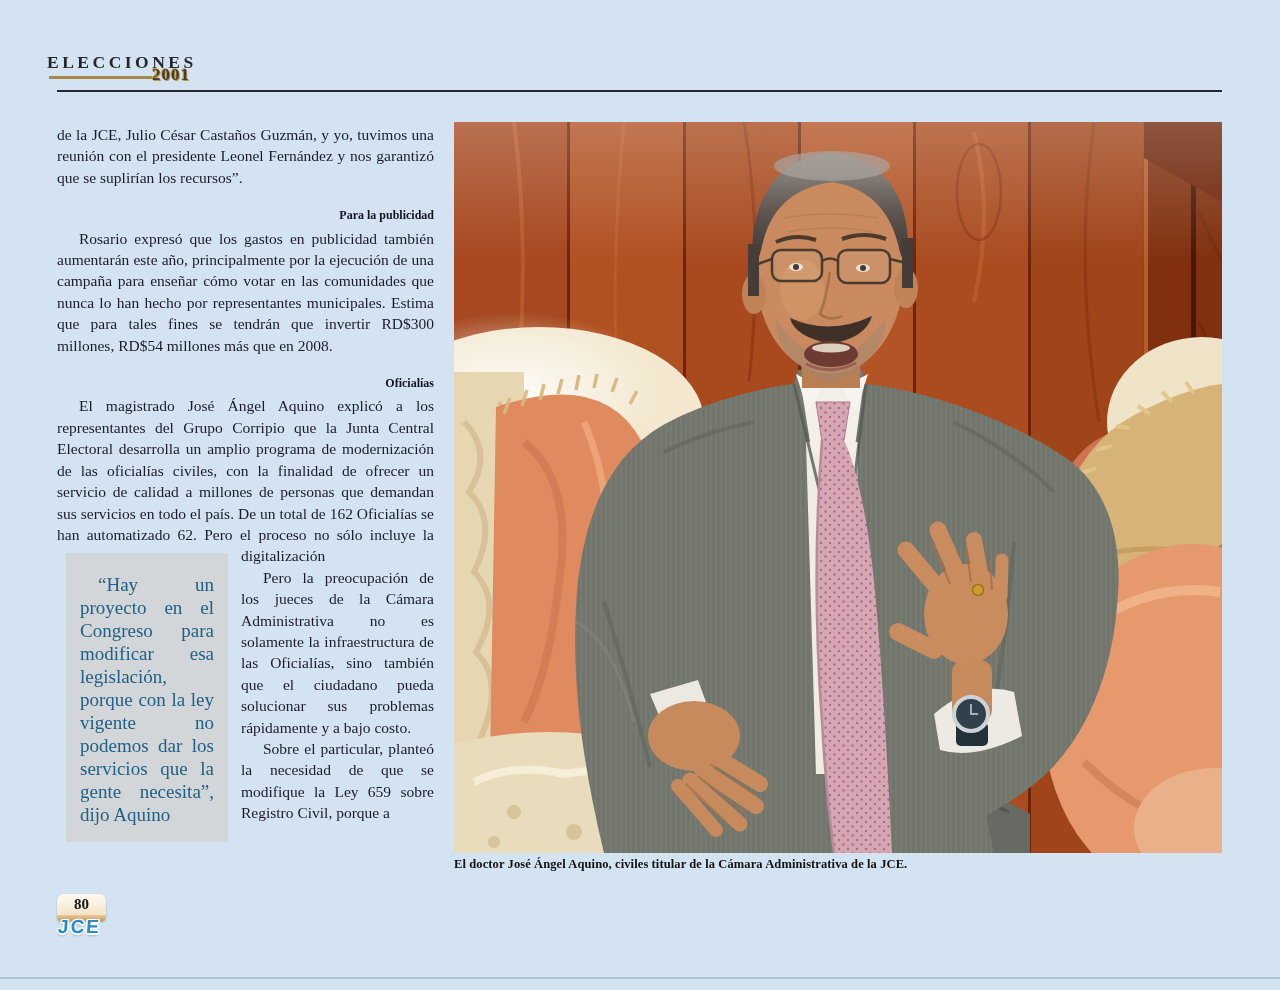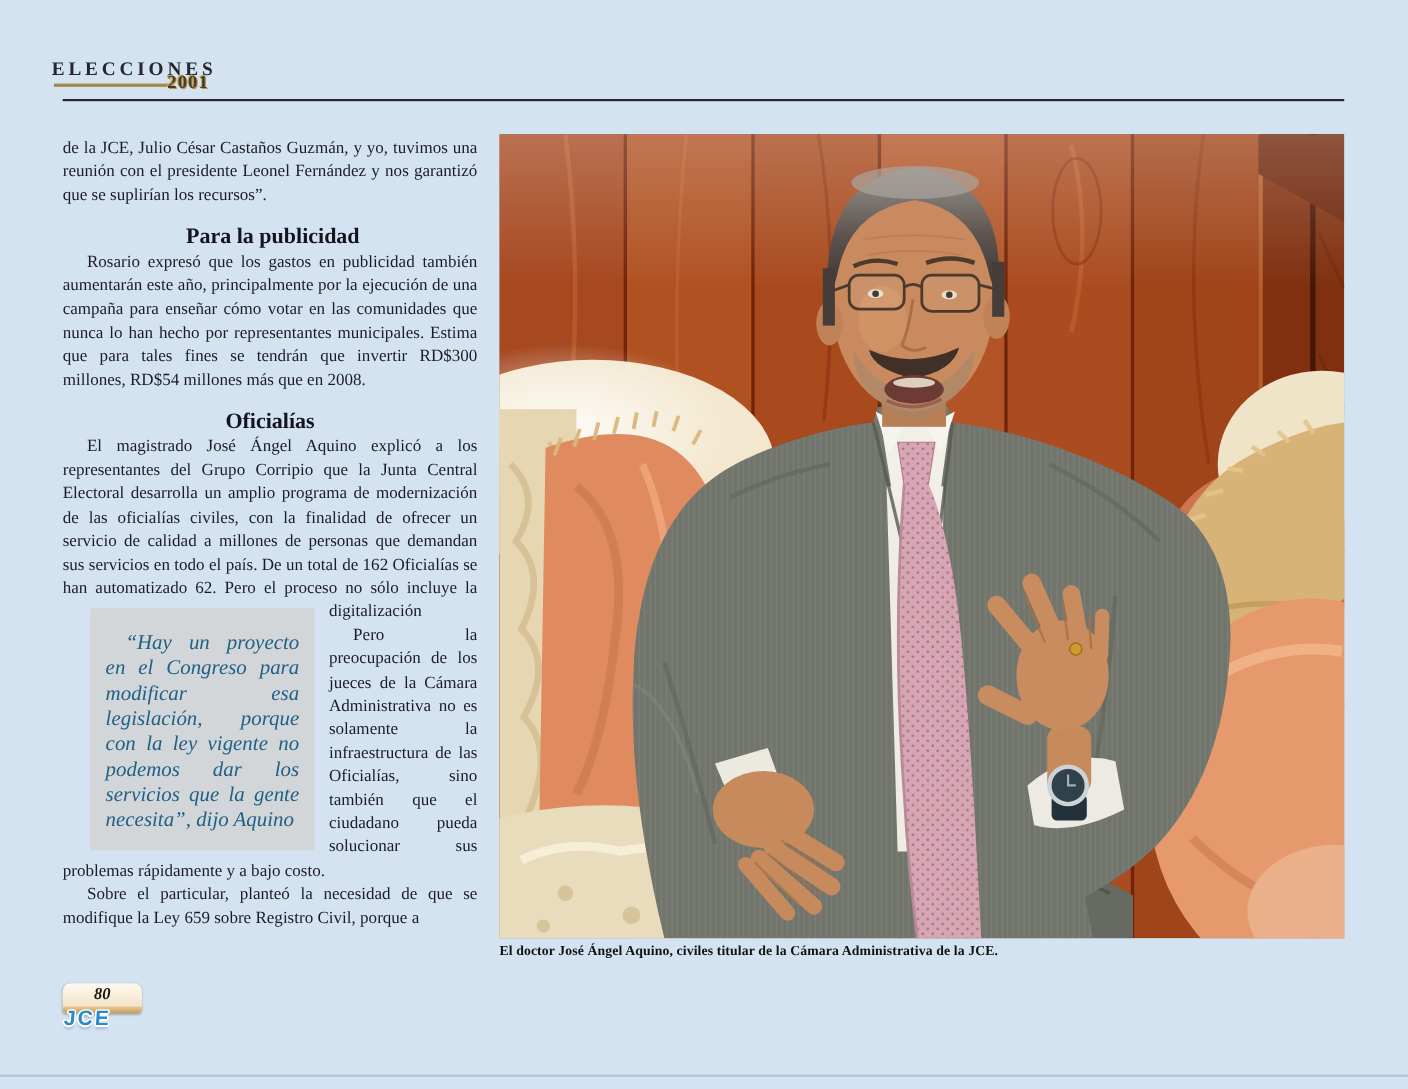--- a/index.html
+++ b/index.html
@@ -33,46 +33,45 @@
   .header-rule { position:absolute; left:57px; top:90px; width:1165px; height:2px; background:#26262e; }
 
   
   .col {
     position:absolute; left:57px; top:124px; width:377px;
     font-size:15.5px; line-height:21.4px; color:#1b1b2a;
     text-align:justify; hyphens:auto; -webkit-hyphens:auto;
   }
   .para { text-indent:22px; margin:0; }
   .para.noindent { text-indent:0; }
-  .subhead { font-size:20px; font-weight:bold; text-align:center; margin:17px 0 1px; color:#14141f; }
+  .subhead { font-size:12px; font-weight:bold; text-align:right; margin:17px 0 1px; color:#14141f; }
   .subhead.pad { padding-left:5px; }
 
   .pullquote {
-    float:left; width:204px; padding:20px 14px 16px;
-    margin:8px 13px 4px 25px;
+    float:left; width:162px; padding:20px 14px 16px;
+    margin:8px 13px 4px 9px;
     background:#d2d6d9;
-    font-style:italic; font-size:19px; line-height:23px; color:#1f6086;
+    font-size:19px; line-height:23px; color:#1f6086;
     text-align:justify; text-indent:18px; display:block;
   }
 
   
   .photo { position:absolute; left:454px; top:122px; width:768px; }
   .photo svg { display:block; width:768px; height:731px; }
   .photo figcaption {
     margin-top:4px; font-size:12.5px; font-weight:bold; color:#121210;
     letter-spacing:0.1px;
   }
 
   
   .pagenum-box {
-    position:absolute; left:57px; top:894px; width:72px; height:27px;
+    position:absolute; left:57px; top:894px; width:49px; height:27px;
     border-radius:7px 7px 4px 4px; overflow:hidden;
     background:linear-gradient(#fdf9f0, #f6e9d2 60%, #eed9b8);
     box-shadow:0 1px 2px rgba(80,60,30,.35);
-    font-style:italic;
   }
   .pagenum-box .num {
     display:block; text-align:center; font-size:15px; font-weight:bold;
     color:#161616; line-height:21px; font-family:"Liberation Serif", serif;
   }
   .pagenum-bar { height:6px; background:linear-gradient(#ecca96,#c79a5c); }
   .jce {
     position:absolute; left:58px; top:916px;
     font-family:"Liberation Sans", sans-serif; font-size:19px; font-weight:bold;
     letter-spacing:2px; color:#2a8bc8; transform:skewX(-4deg);

